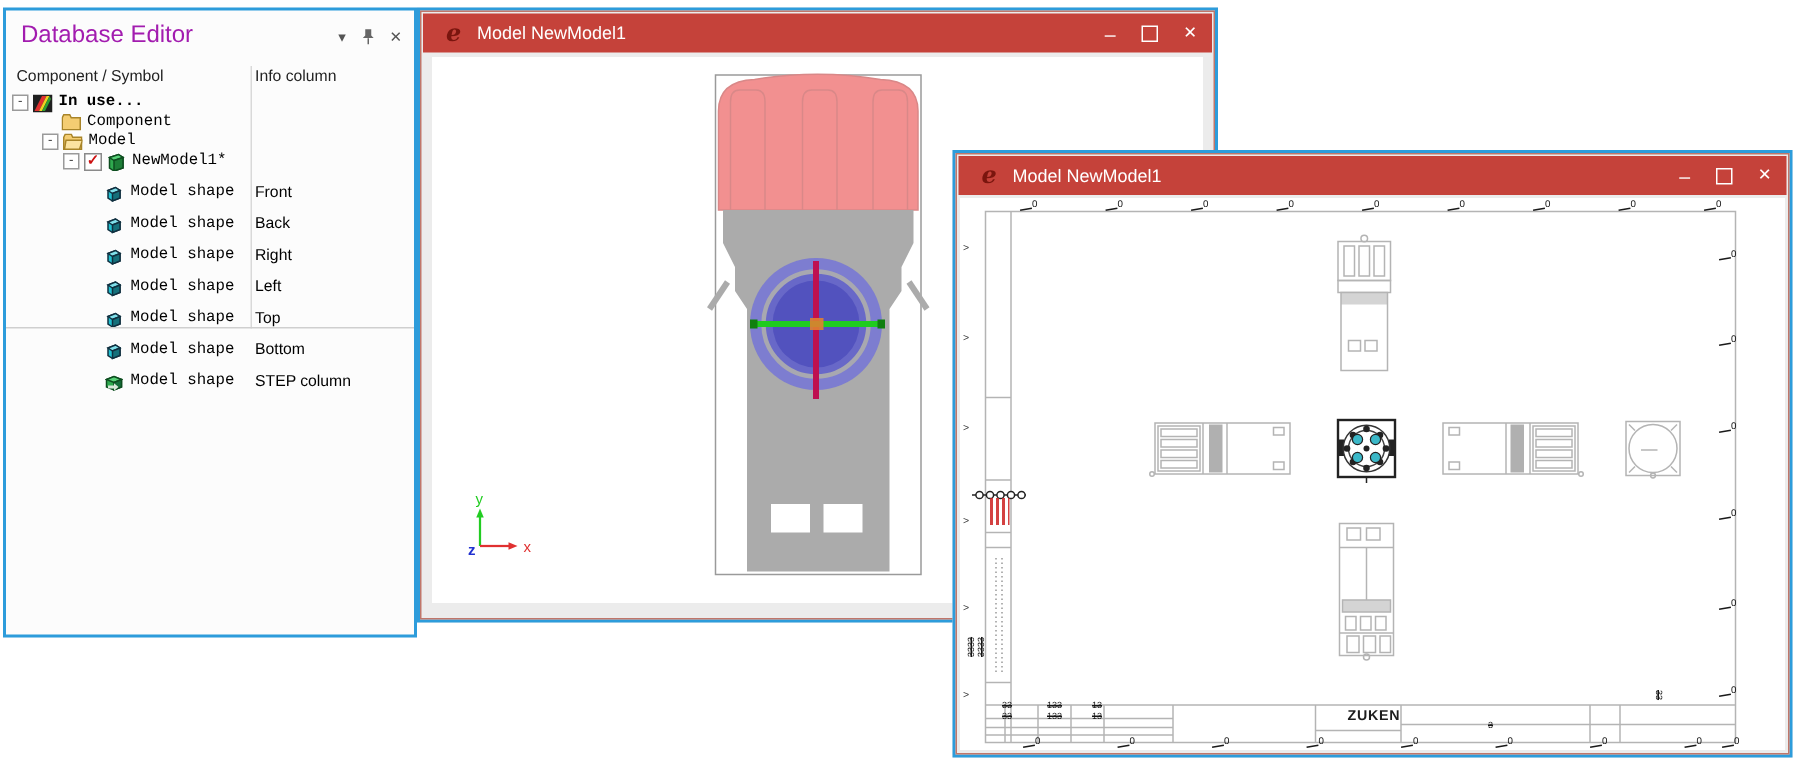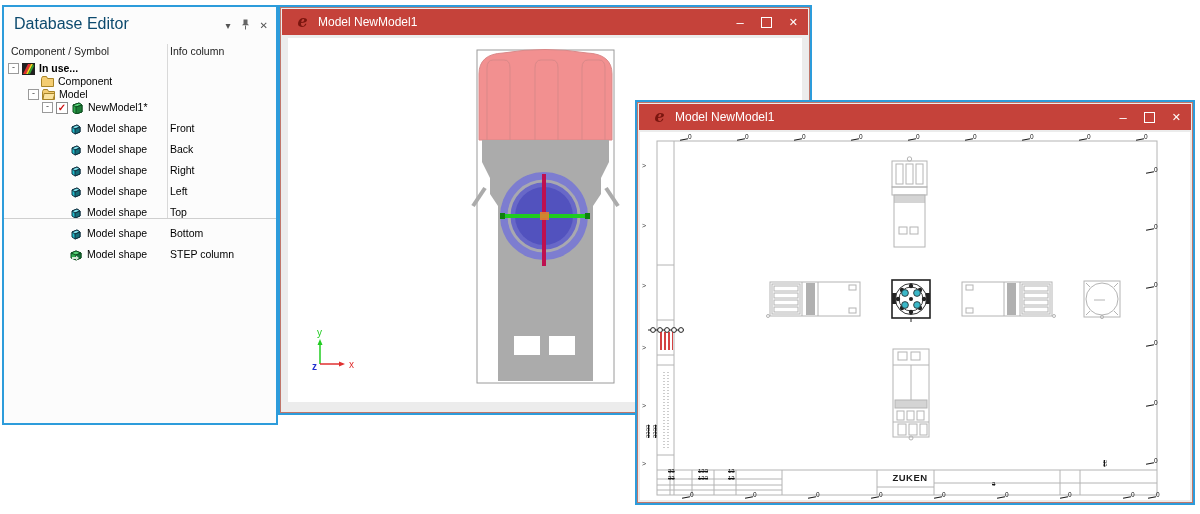--- a/index.html
+++ b/index.html
@@ -1,30 +1,30 @@
 <!DOCTYPE html>
 <html><head>
 <meta charset="utf-8">
 <style>
   html,body{margin:0;padding:0;background:#fff;font-family:"Liberation Sans",sans-serif;}
   .stage{position:relative;width:1200px;height:514px;background:#fff;overflow:hidden;}
 
   
   .db-panel{position:absolute;left:2px;top:5px;width:276px;height:420px;background:#fcfcfc;
     border:2px solid #2d9cdb;box-sizing:border-box;}
-  .db-title{position:absolute;left:10px;top:8px;font-size:16px;color:#0c4a6e;}
+  .db-title{position:absolute;left:10px;top:8px;font-size:16px;color:#a21caf;}
   .db-tools{position:absolute;right:8px;top:12px;display:flex;gap:10px;align-items:center;color:#555;}
   .db-tools .tico{font-size:10px;line-height:10px;cursor:default;}
   .db-head{position:absolute;left:0;top:36px;width:100%;height:17px;font-size:10.5px;color:#222;}
   .db-head .c1{position:absolute;left:7px;top:2px;}
   .db-head .c2{position:absolute;left:166px;top:2px;}
   .vsep{position:absolute;left:163px;top:37px;width:1px;height:175px;background:#d9d9d9;}
   .tree{position:absolute;left:0;top:55px;width:100%;}
   .trow{position:relative;height:13px;line-height:13px;font-size:10.5px;color:#000;white-space:nowrap;display:flex;align-items:center;}
-  .trow .lbl{margin-left:4px;}
+  .trow .lbl{margin-left:4px;font-family:Liberation Mono, monospace;}
   .trow .info{position:absolute;left:166px;top:0;}
   .trow.b .lbl{font-weight:bold;}
   .pl0{padding-left:4px;}.pl1{padding-left:24px;}.pl2{padding-left:38px;}.pl3{padding-left:66px;margin-top:8px;}
   .exp{width:9px;height:9px;border:1px solid #9a9a9a;background:#fff;font-size:9px;line-height:7px;
     text-align:center;color:#444;margin-right:3px;flex:0 0 9px;}
   .sp{width:13px;flex:0 0 13px;}
   .cb{width:10px;height:10px;border:1px solid #8a8a8a;background:#fff;color:#cc1111;font-size:10px;
     line-height:9px;text-align:center;font-weight:bold;margin-right:3px;flex:0 0 10px;}
   .ticon{width:13px;height:12px;flex:0 0 13px;display:inline-block;}
   .tree-endline{position:absolute;left:0;top:211px;width:100%;height:1px;background:#cfcfcf;}
@@ -47,21 +47,21 @@
   .viewer svg{position:absolute;left:0;top:0;}
 
   
   .drawer{left:635px;top:100px;width:560px;height:405px;}
   .drawer .draw-area{position:absolute;left:2px;right:2px;top:29px;bottom:2px;background:#fff;overflow:hidden;}
   .dm{position:absolute;width:13px;height:9px;}
   .dm i{position:absolute;left:0;top:5px;width:8px;height:1px;background:#1a1a1a;transform:rotate(-10deg);}
   .dm b{position:absolute;left:8px;top:-1px;font-size:6.5px;font-weight:normal;color:#111;}
   .lt{position:absolute;font-size:7px;color:#333;line-height:7px;}
   .stamp{position:absolute;font-size:6px;color:#151515;line-height:6px;text-decoration:line-through;transform-origin:left top;}
-  .zuken{position:absolute;left:244px;top:340px;width:52px;text-align:center;font-size:9.5px;
+  .zuken{position:absolute;left:250px;top:340px;width:52px;text-align:center;font-size:9.5px;
     font-weight:bold;letter-spacing:0.5px;color:#1d1d1d;}
   .red-stamp{position:absolute;left:20px;top:200px;width:13px;height:18px;opacity:.85;
     background:repeating-linear-gradient(90deg,#cc2020 0 2px,transparent 2px 4px);}
 </style>
 </head>
 <body>
 
 <div class="stage">
 
   <div class="db-panel">

